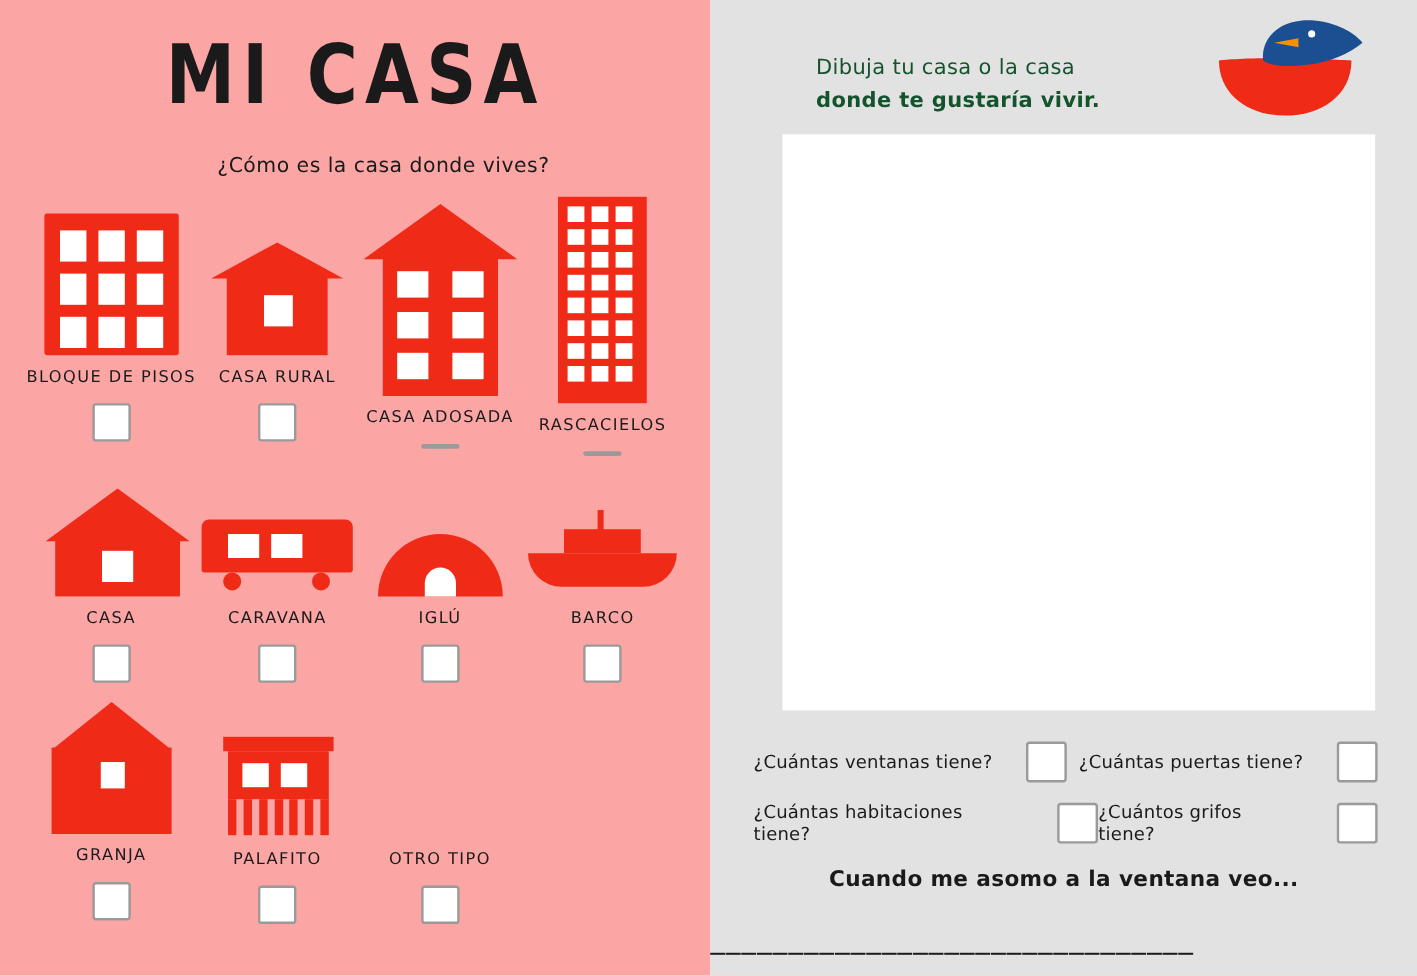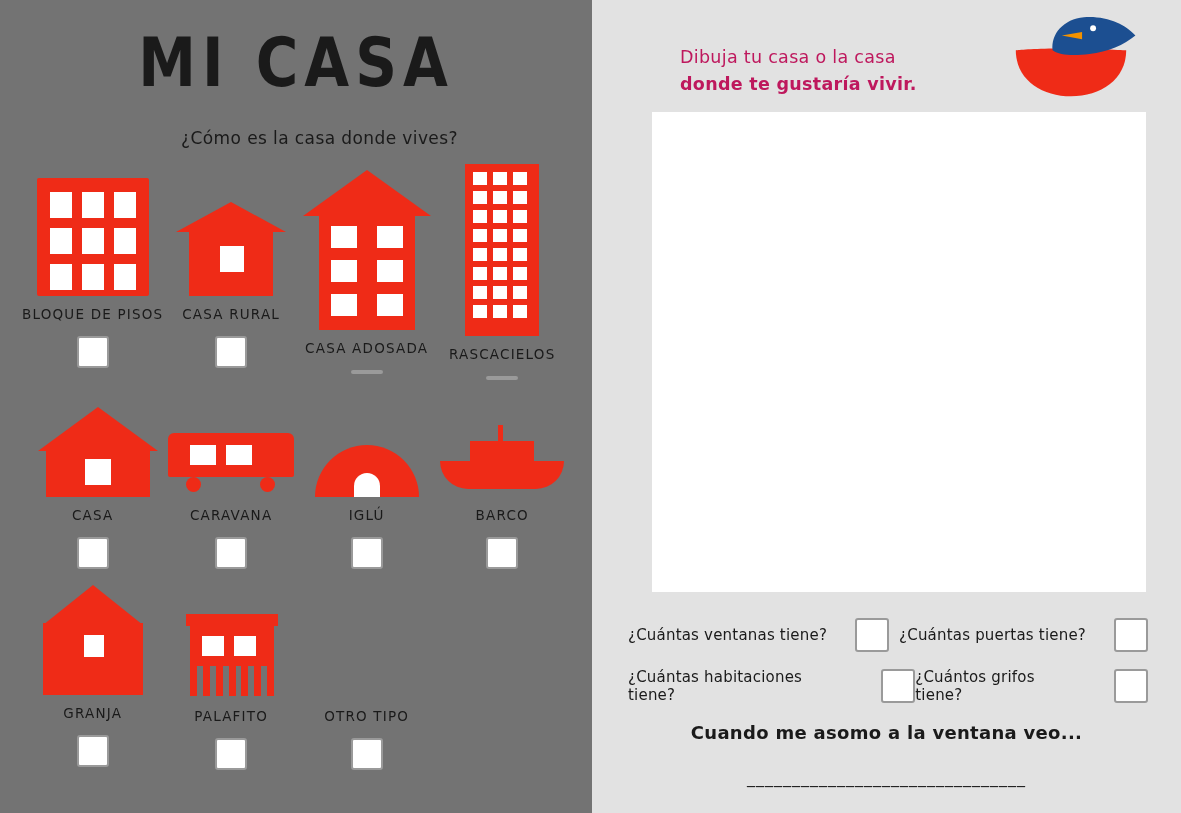--- a/index.html
+++ b/index.html
@@ -7,21 +7,21 @@
     width:1181px;height:813px;
     background:#ffffff;
     font-family:"DejaVu Sans", sans-serif;
     overflow:hidden;
     position:relative;
   }
   .page{display:flex;width:1181px;height:813px;}
 
   
   .left{
-    width:592px;height:813px;background:#737373;position:relative;
+    width:592px;height:813px;background:#fca5a5;position:relative;
     flex:0 0 592px;
   }
   .title{
     text-align:center;
     font-family:"DejaVu Sans", sans-serif;
     font-weight:bold;
     font-size:58px;
     letter-spacing:6px;
     color:#1a1a1a;
     margin-top:22px;
@@ -138,21 +138,21 @@
   .pala .w2{position:absolute;top:22px;left:58px;width:22px;height:20px;background:#fff;}
   .pala .legs{position:absolute;top:52px;left:14px;width:84px;height:30px;display:flex;justify-content:space-between;}
   .pala .legs i{display:block;width:7px;height:30px;background:#ef2b17;}
 
   
   .right{
     flex:1 1 auto;background:#e2e2e2;position:relative;height:813px;
   }
   .instr{
     position:absolute;left:88px;top:44px;
-    font-size:17.5px;line-height:1.55;color:#be185d;
+    font-size:17.5px;line-height:1.55;color:#14532d;
     letter-spacing:.3px;
   }
   .drawbox{
     position:absolute;left:60px;top:112px;width:494px;height:480px;
     background:#ffffff;
   }
   .bird{position:absolute;right:36px;top:8px;width:148px;height:92px;}
 
   .qrow{
     position:absolute;left:36px;width:520px;
@@ -160,22 +160,22 @@
   }
   .qrow1{top:618px;}
   .qrow2{top:668px;}
   .q{display:flex;align-items:center;gap:28px;font-size:15px;color:#1a1a1a;letter-spacing:.2px;}
   .qbox{width:30px;height:30px;border:2px solid #9a9a9a;background:#fff;border-radius:3px;}
   .closing{
     position:absolute;left:0;right:0;top:722px;text-align:center;
     font-size:18px;font-weight:bold;color:#1a1a1a;letter-spacing:.3px;
   }
   .dashes{
-    position:absolute;left:0;right:0;top:768px;text-align:center;
-    font-size:16px;color:#1a1a1a;letter-spacing:1px;
+    position:absolute;left:0;right:0;top:768px;text-align:left;
+    font-size:24px;color:#1a1a1a;letter-spacing:1px;
   }
 </style>
 </head>
 <body>
 
 <div class="page">
 
   <div class="left">
     <div class="title">MI CASA</div>
     <div class="subtitle">¿Cómo es la casa donde vives?</div>

